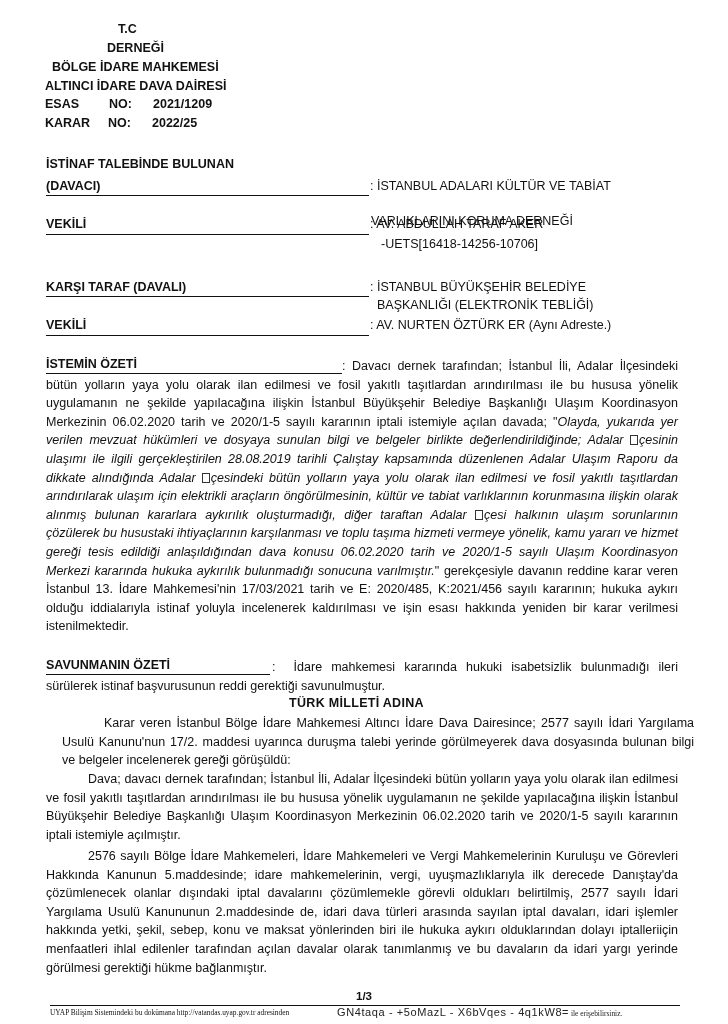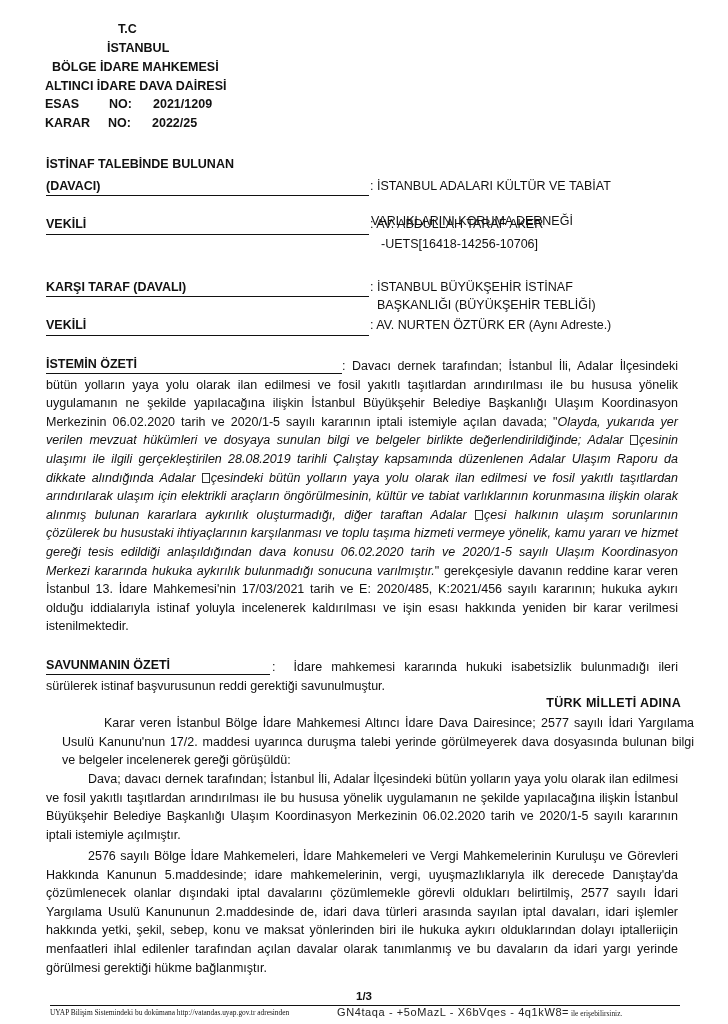--- a/index.html
+++ b/index.html
@@ -13,35 +13,35 @@
   .ul { position: absolute; height: 0; border-bottom: 1.6px solid #111; }
   .val { font-size: 12.5px; }
   .para {
     position: absolute; left: 46px; width: 632px;
     font-size: 12.5px; line-height: 18.6px; text-align: justify;
   }
   .para .i { font-style: italic; }
   .para .b { font-weight: normal; }
   .indent { text-indent: 42px; }
   .title {
-    position: absolute; left: 0; width: 681px; text-align: right;
+    position: absolute; left: 16px; width: 681px; text-align: center;
     font-weight: bold; font-size: 12.5px; letter-spacing: 0.3px;
   }
   .footer-line { position: absolute; left: 50px; top: 1005px; width: 630px; border-bottom: 1.4px solid #111; }
   .page-no { position: absolute; left: 356px; top: 990px; font-weight: bold; font-size: 11.5px; }
   .foot-left { position: absolute; left: 50px; top: 1008px; font-family: "Liberation Serif", serif; font-size: 7.4px; }
   .foot-code { position: absolute; left: 337px; top: 1006px; font-size: 11px; letter-spacing: 0.6px; color: #222; }
   .foot-code .tail { font-family: "Liberation Serif", serif; font-size: 7.4px; letter-spacing: 0; }
   .sq { display: inline-block; width: 8px; height: 10px; border: 1px solid #333; box-sizing: border-box; vertical-align: -1px; margin-right: 1px; }
 </style>
 </head>
 <body>
 
 <div class="abs hdr" style="left:118px; top:22px;">T.C</div>
-<div class="abs hdr" style="left:107px; top:41px;">İSTANBUL</div>
+<div class="abs hdr" style="left:107px; top:41px;">DERNEĞİ</div>
 <div class="abs hdr" style="left:52px; top:60px;">BÖLGE İDARE MAHKEMESİ</div>
 <div class="abs hdr" style="left:45px; top:79px;">ALTINCI İDARE DAVA DAİRESİ</div>
 <div class="abs hdr" style="left:45px; top:97px;">ESAS</div>
 <div class="abs hdr" style="left:109px; top:97px;">NO:</div>
 <div class="abs hdr" style="left:153px; top:97px;">2021/1209</div>
 <div class="abs hdr" style="left:45px; top:116px;">KARAR</div>
 <div class="abs hdr" style="left:108px; top:116px;">NO:</div>
 <div class="abs hdr" style="left:152px; top:116px;">2022/25</div>
 
 <div class="abs lbl" style="left:46px; top:157px;">İSTİNAF TALEBİNDE BULUNAN</div>
@@ -51,22 +51,22 @@
 <div class="abs val" style="left:370px; top:179px;">: İSTANBUL ADALARI KÜLTÜR VE TABİAT</div>
 <div class="abs val" style="left:371px; top:214px;">VARLIKLARINI KORUMA DERNEĞİ</div>
 
 <div class="abs lbl" style="left:46px; top:217px;">VEKİLİ</div>
 <div class="ul" style="left:46px; top:234px; width:323px;"></div>
 <div class="abs val" style="left:370px; top:217px;">: AV. ABDULLAH TARAF AKER</div>
 <div class="abs val" style="left:381px; top:237px;">-UETS[16418-14256-10706]</div>
 
 <div class="abs lbl" style="left:46px; top:280px;">KARŞI  TARAF (DAVALI)</div>
 <div class="ul" style="left:46px; top:296px; width:323px;"></div>
-<div class="abs val" style="left:370px; top:280px;">: İSTANBUL BÜYÜKŞEHİR İSTİNAF</div>
-<div class="abs val" style="left:377px; top:298px;">BAŞKANLIĞI (BÜYÜKŞEHİR TEBLİĞİ)</div>
+<div class="abs val" style="left:370px; top:280px;">: İSTANBUL BÜYÜKŞEHİR BELEDİYE</div>
+<div class="abs val" style="left:377px; top:298px;">BAŞKANLIĞI (ELEKTRONİK TEBLİĞİ)</div>
 
 <div class="abs lbl" style="left:46px; top:318px;">VEKİLİ</div>
 <div class="ul" style="left:46px; top:335px; width:323px;"></div>
 <div class="abs val" style="left:370px; top:318px;">: AV. NURTEN ÖZTÜRK ER (Aynı Adreste.)</div>
 
 <div class="abs lbl" style="left:46px; top:357px;">İSTEMİN ÖZETİ</div>
 <div class="ul" style="left:46px; top:373px; width:296px;"></div>
 <div class="para" style="top:357px;">
   <span style="display:inline-block; width:296px;"></span><span>:</span>
   <span>Davacı dernek tarafından; İstanbul İli, Adalar İlçesindeki bütün yolların yaya  yolu olarak ilan edilmesi ve fosil yakıtlı taşıtlardan arındırılması ile bu hususa yönelik uygulamanın ne şekilde yapılacağına ilişkin İstanbul Büyükşehir Belediye Başkanlığı Ulaşım Koordinasyon Merkezinin 06.02.2020 tarih ve 2020/1-5 sayılı kararının  iptali istemiyle açılan davada; "</span><span class="i">Olayda, yukarıda yer verilen mevzuat hükümleri ve dosyaya sunulan bilgi ve belgeler birlikte değerlendirildiğinde; Adalar </span><span class="sq"></span><span class="i">çesinin ulaşımı ile ilgili gerçekleştirilen 28.08.2019 tarihli Çalıştay kapsamında düzenlenen Adalar Ulaşım Raporu da dikkate alındığında Adalar </span><span class="sq"></span><span class="i">çesindeki bütün yolların yaya yolu olarak ilan edilmesi ve fosil yakıtlı taşıtlardan arındırılarak ulaşım için elektrikli araçların öngörülmesinin, kültür ve tabiat varlıklarının korunmasına ilişkin olarak alınmış bulunan kararlara aykırılık oluşturmadığı, diğer taraftan Adalar </span><span class="sq"></span><span class="i">çesi halkının ulaşım sorunlarının çözülerek bu husustaki ihtiyaçlarının karşılanması ve toplu taşıma hizmeti vermeye yönelik, kamu yararı ve hizmet gereği tesis edildiği anlaşıldığından dava konusu 06.02.2020 tarih ve 2020/1-5 sayılı Ulaşım Koordinasyon Merkezi kararında hukuka aykırılık bulunmadığı sonucuna varılmıştır.</span><span>" gerekçesiyle  davanın reddine karar veren </span><span class="b">İstanbul 13. İdare Mahkemesi'nin 17/03/2021 tarih ve E: 2020/485</span><span>, </span><span class="b">K:2021/456 sayılı kararının;</span><span> hukuka aykırı olduğu iddialarıyla istinaf yoluyla incelenerek kaldırılması ve işin esası hakkında yeniden bir karar verilmesi istenilmektedir.</span>

